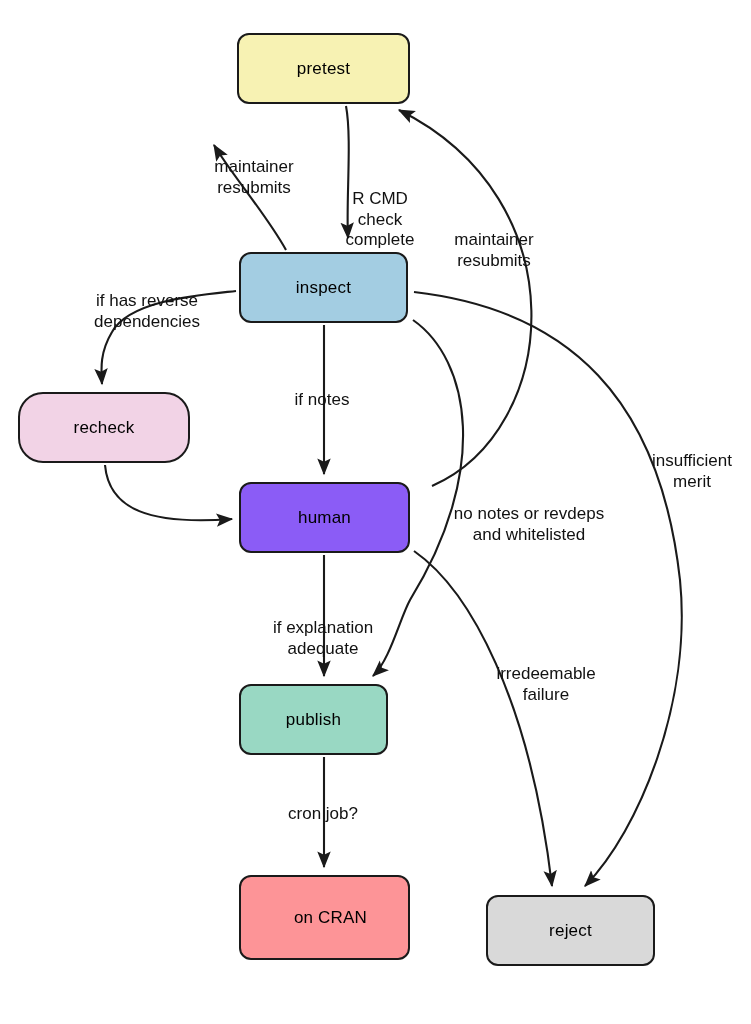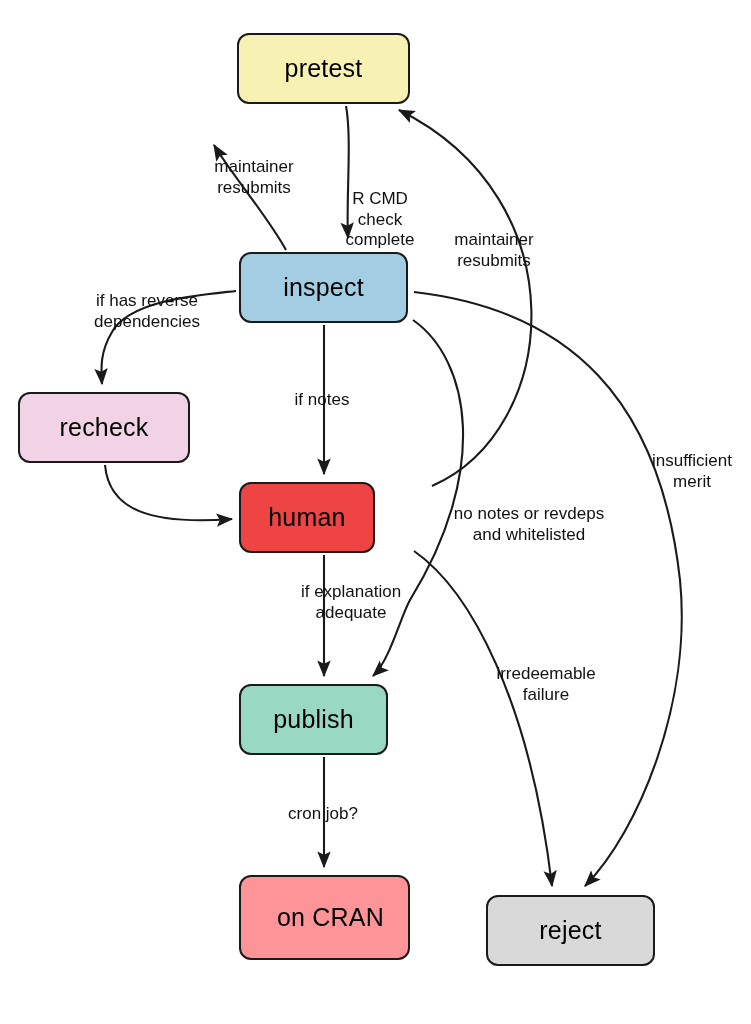--- a/index.html
+++ b/index.html
@@ -22,21 +22,21 @@
     height: 1024px;
   }
   .node {
     position: absolute;
     box-sizing: border-box;
     border: 2px solid #1a1a1a;
     border-radius: 12px;
     display: flex;
     align-items: center;
     justify-content: center;
-    font-size: 25px;
+    font-size: 17px;
     color: #000000;
     letter-spacing: 0.2px;
   }
   .edge-label {
     position: absolute;
     font-size: 17px;
     color: #111111;
     text-align: center;
     line-height: 1.22;
     white-space: pre-line;
@@ -73,24 +73,24 @@
   <path class="edge-path" marker-end="url(#arrowhead)" d="M 324 757 L 324 867"></path>
 </svg>
 
 <div id="nodes-layer">
     <div class="node" style="left: 237px; top: 33px; width: 173px; height: 71px; background: rgb(247, 242, 179);">
       <span>pretest</span>
     </div>
     <div class="node" style="left: 239px; top: 252px; width: 169px; height: 71px; background: rgb(163, 205, 226);">
       <span>inspect</span>
     </div>
-    <div class="node" style="left: 18px; top: 392px; width: 172px; height: 71px; background: rgb(242, 211, 230);">
+    <div class="node" style="left: 18px; top: 392px; width: 172px; height: 71px; background: rgb(242, 211, 230); border-radius: 25px;">
       <span>recheck</span>
     </div>
-    <div class="node" style="left: 239px; top: 482px; width: 136px; height: 71px; background: #ef4444;">
+    <div class="node" style="left: 239px; top: 482px; width: 171px; height: 71px; background: #8b5cf6;">
       <span>human</span>
     </div>
     <div class="node" style="left: 239px; top: 684px; width: 149px; height: 71px; background: rgb(153, 216, 195);">
       <span>publish</span>
     </div>
     <div class="node" style="left: 239px; top: 875px; width: 171px; height: 85px; background: rgb(253, 148, 151); padding-left: 12px;">
       <span>on CRAN</span>
     </div>
     <div class="node" style="left: 486px; top: 895px; width: 169px; height: 71px; background: rgb(217, 217, 217);">
       <span>reject</span>
@@ -102,20 +102,20 @@
     <div class="edge-label" style="left: 380px; top: 172px; margin-top: 48px;">R CMD
 check
 complete</div>
     <div class="edge-label" style="left: 494px; top: 251px;">maintainer
 resubmits</div>
     <div class="edge-label" style="left: 147px; top: 312px;">if has reverse
 dependencies</div>
     <div class="edge-label" style="left: 322px; top: 400px;">if notes</div>
     <div class="edge-label" style="left: 529px; top: 525px;">no notes or revdeps
 and whitelisted</div>
-    <div class="edge-label" style="left: 323px; top: 603px; margin-left: 28px;">if explanation
+    <div class="edge-label" style="left: 323px; top: 639px;">if explanation
 adequate</div>
     <div class="edge-label" style="left: 546px; top: 685px;">irredeemable
 failure</div>
     <div class="edge-label" style="left: 676px; top: 472px; margin-left: 16px;">insufficient
 merit</div>
     <div class="edge-label" style="left: 323px; top: 814px;">cron job?</div>
   </div>
 
 </body></html>

